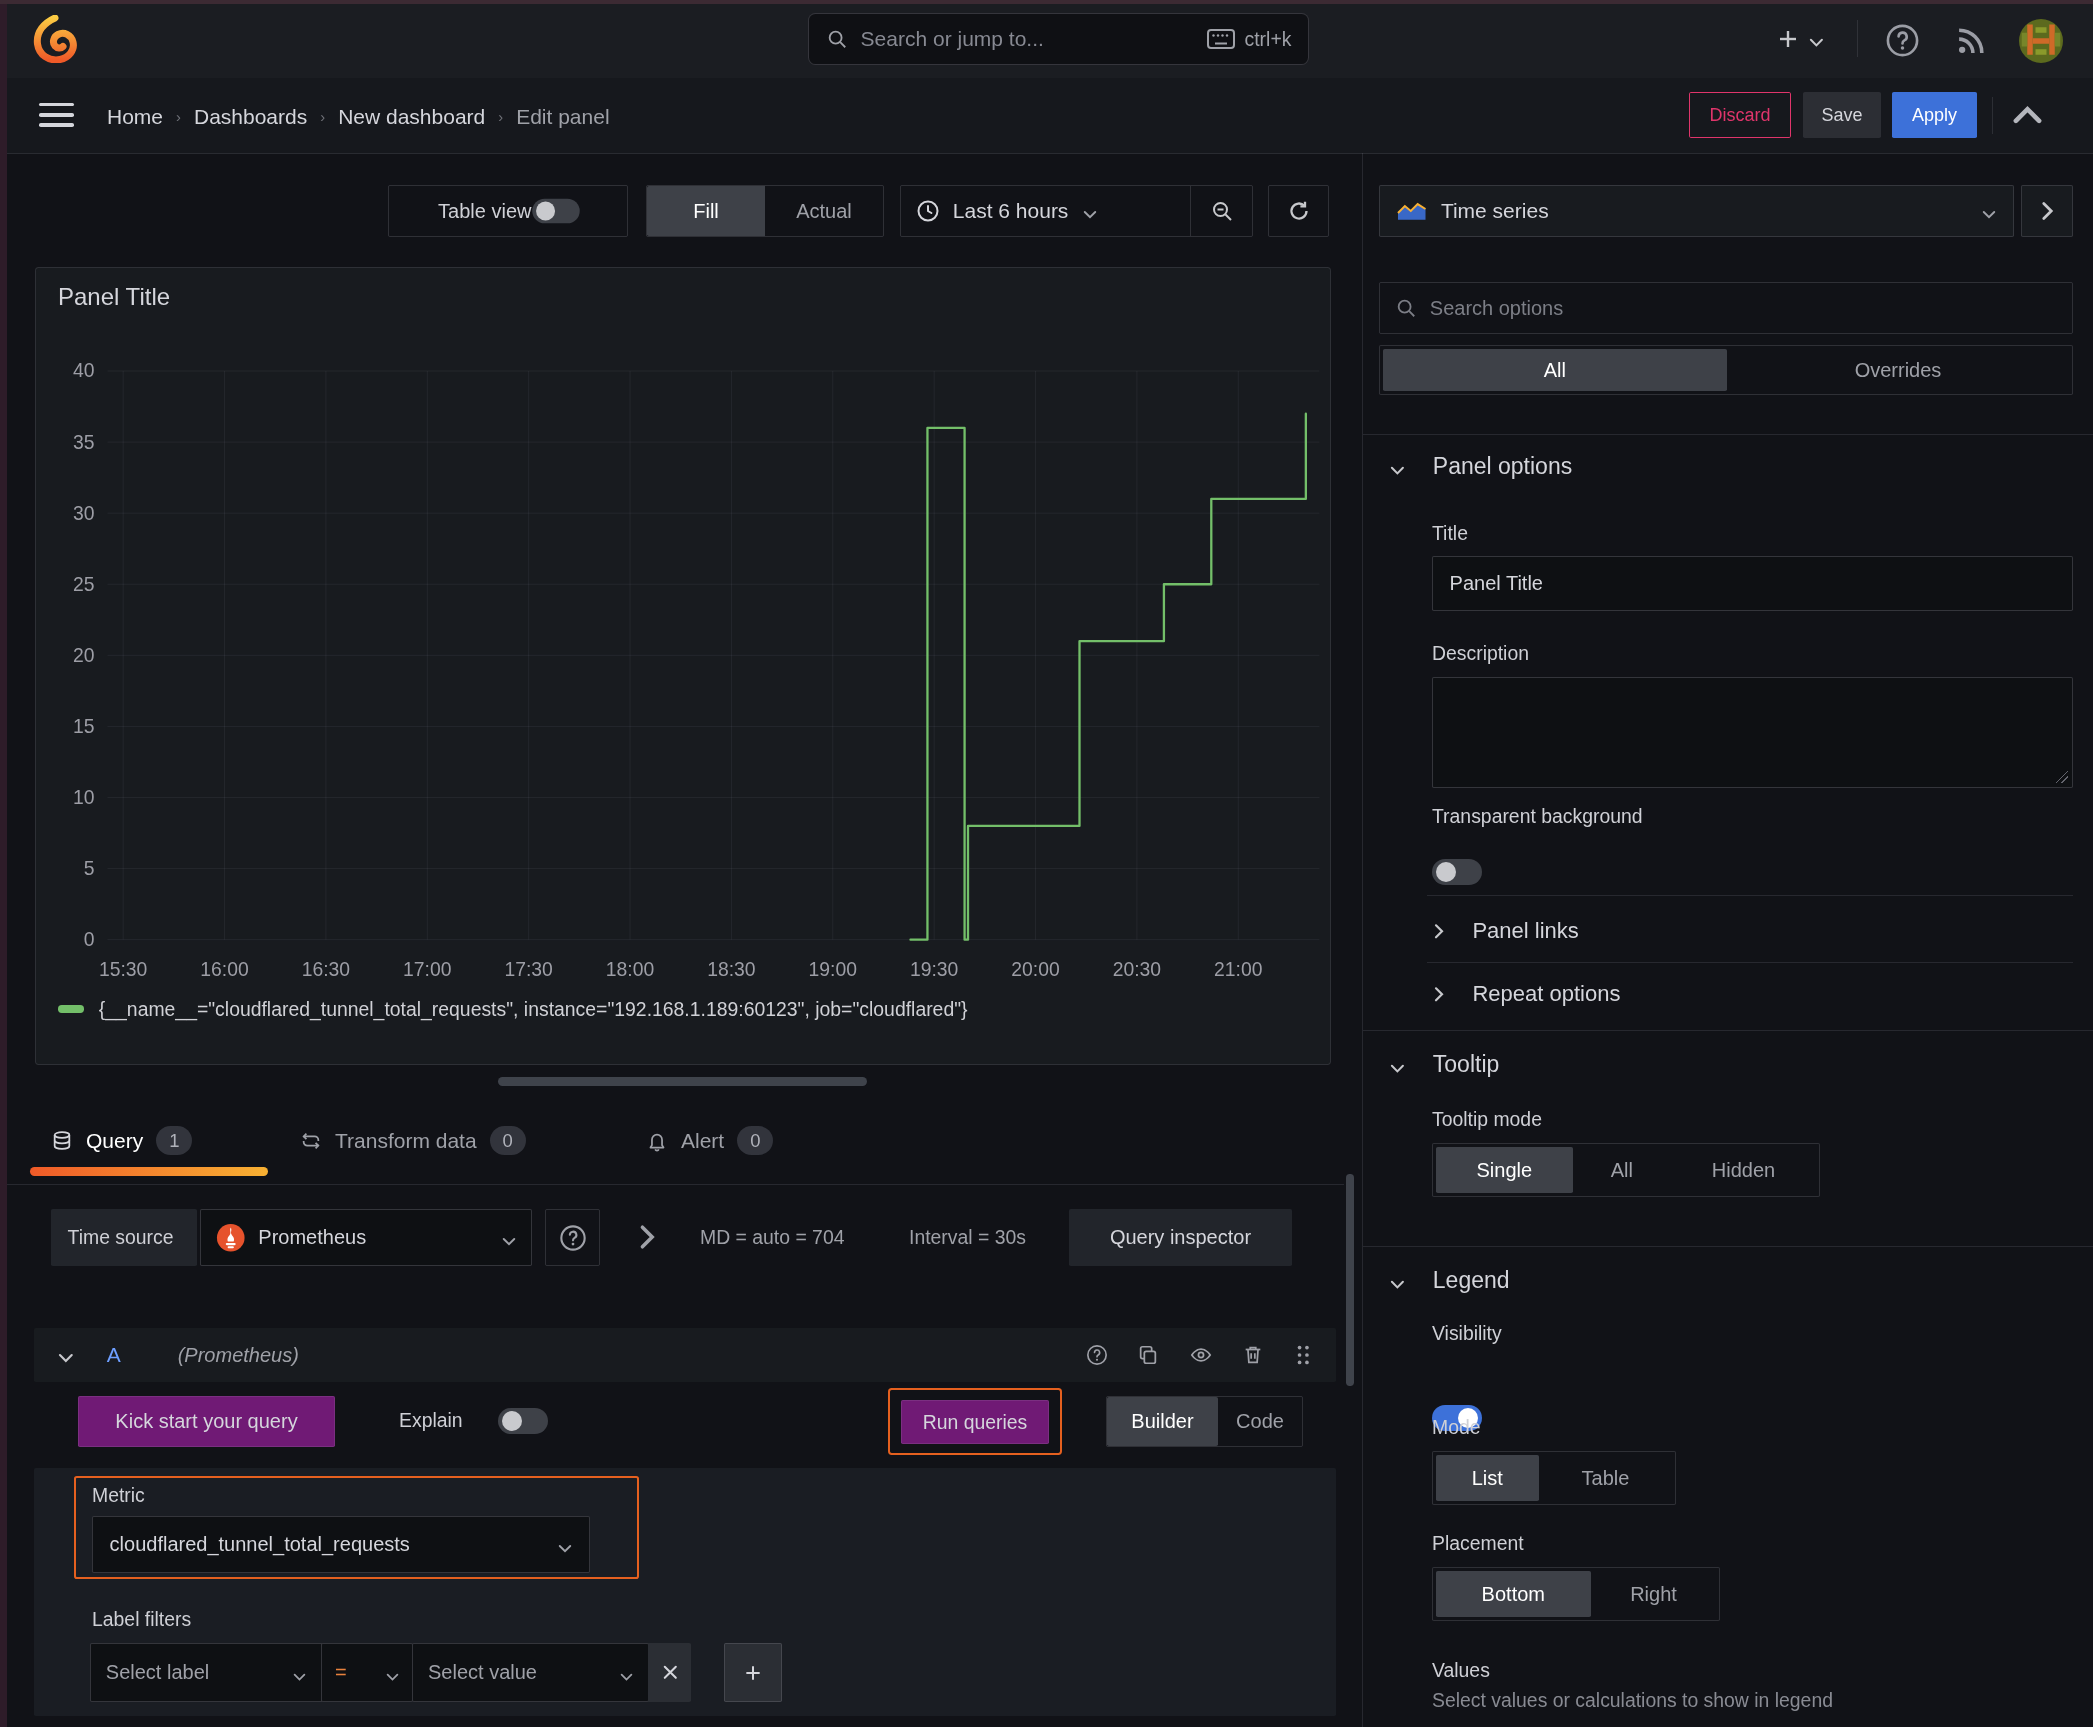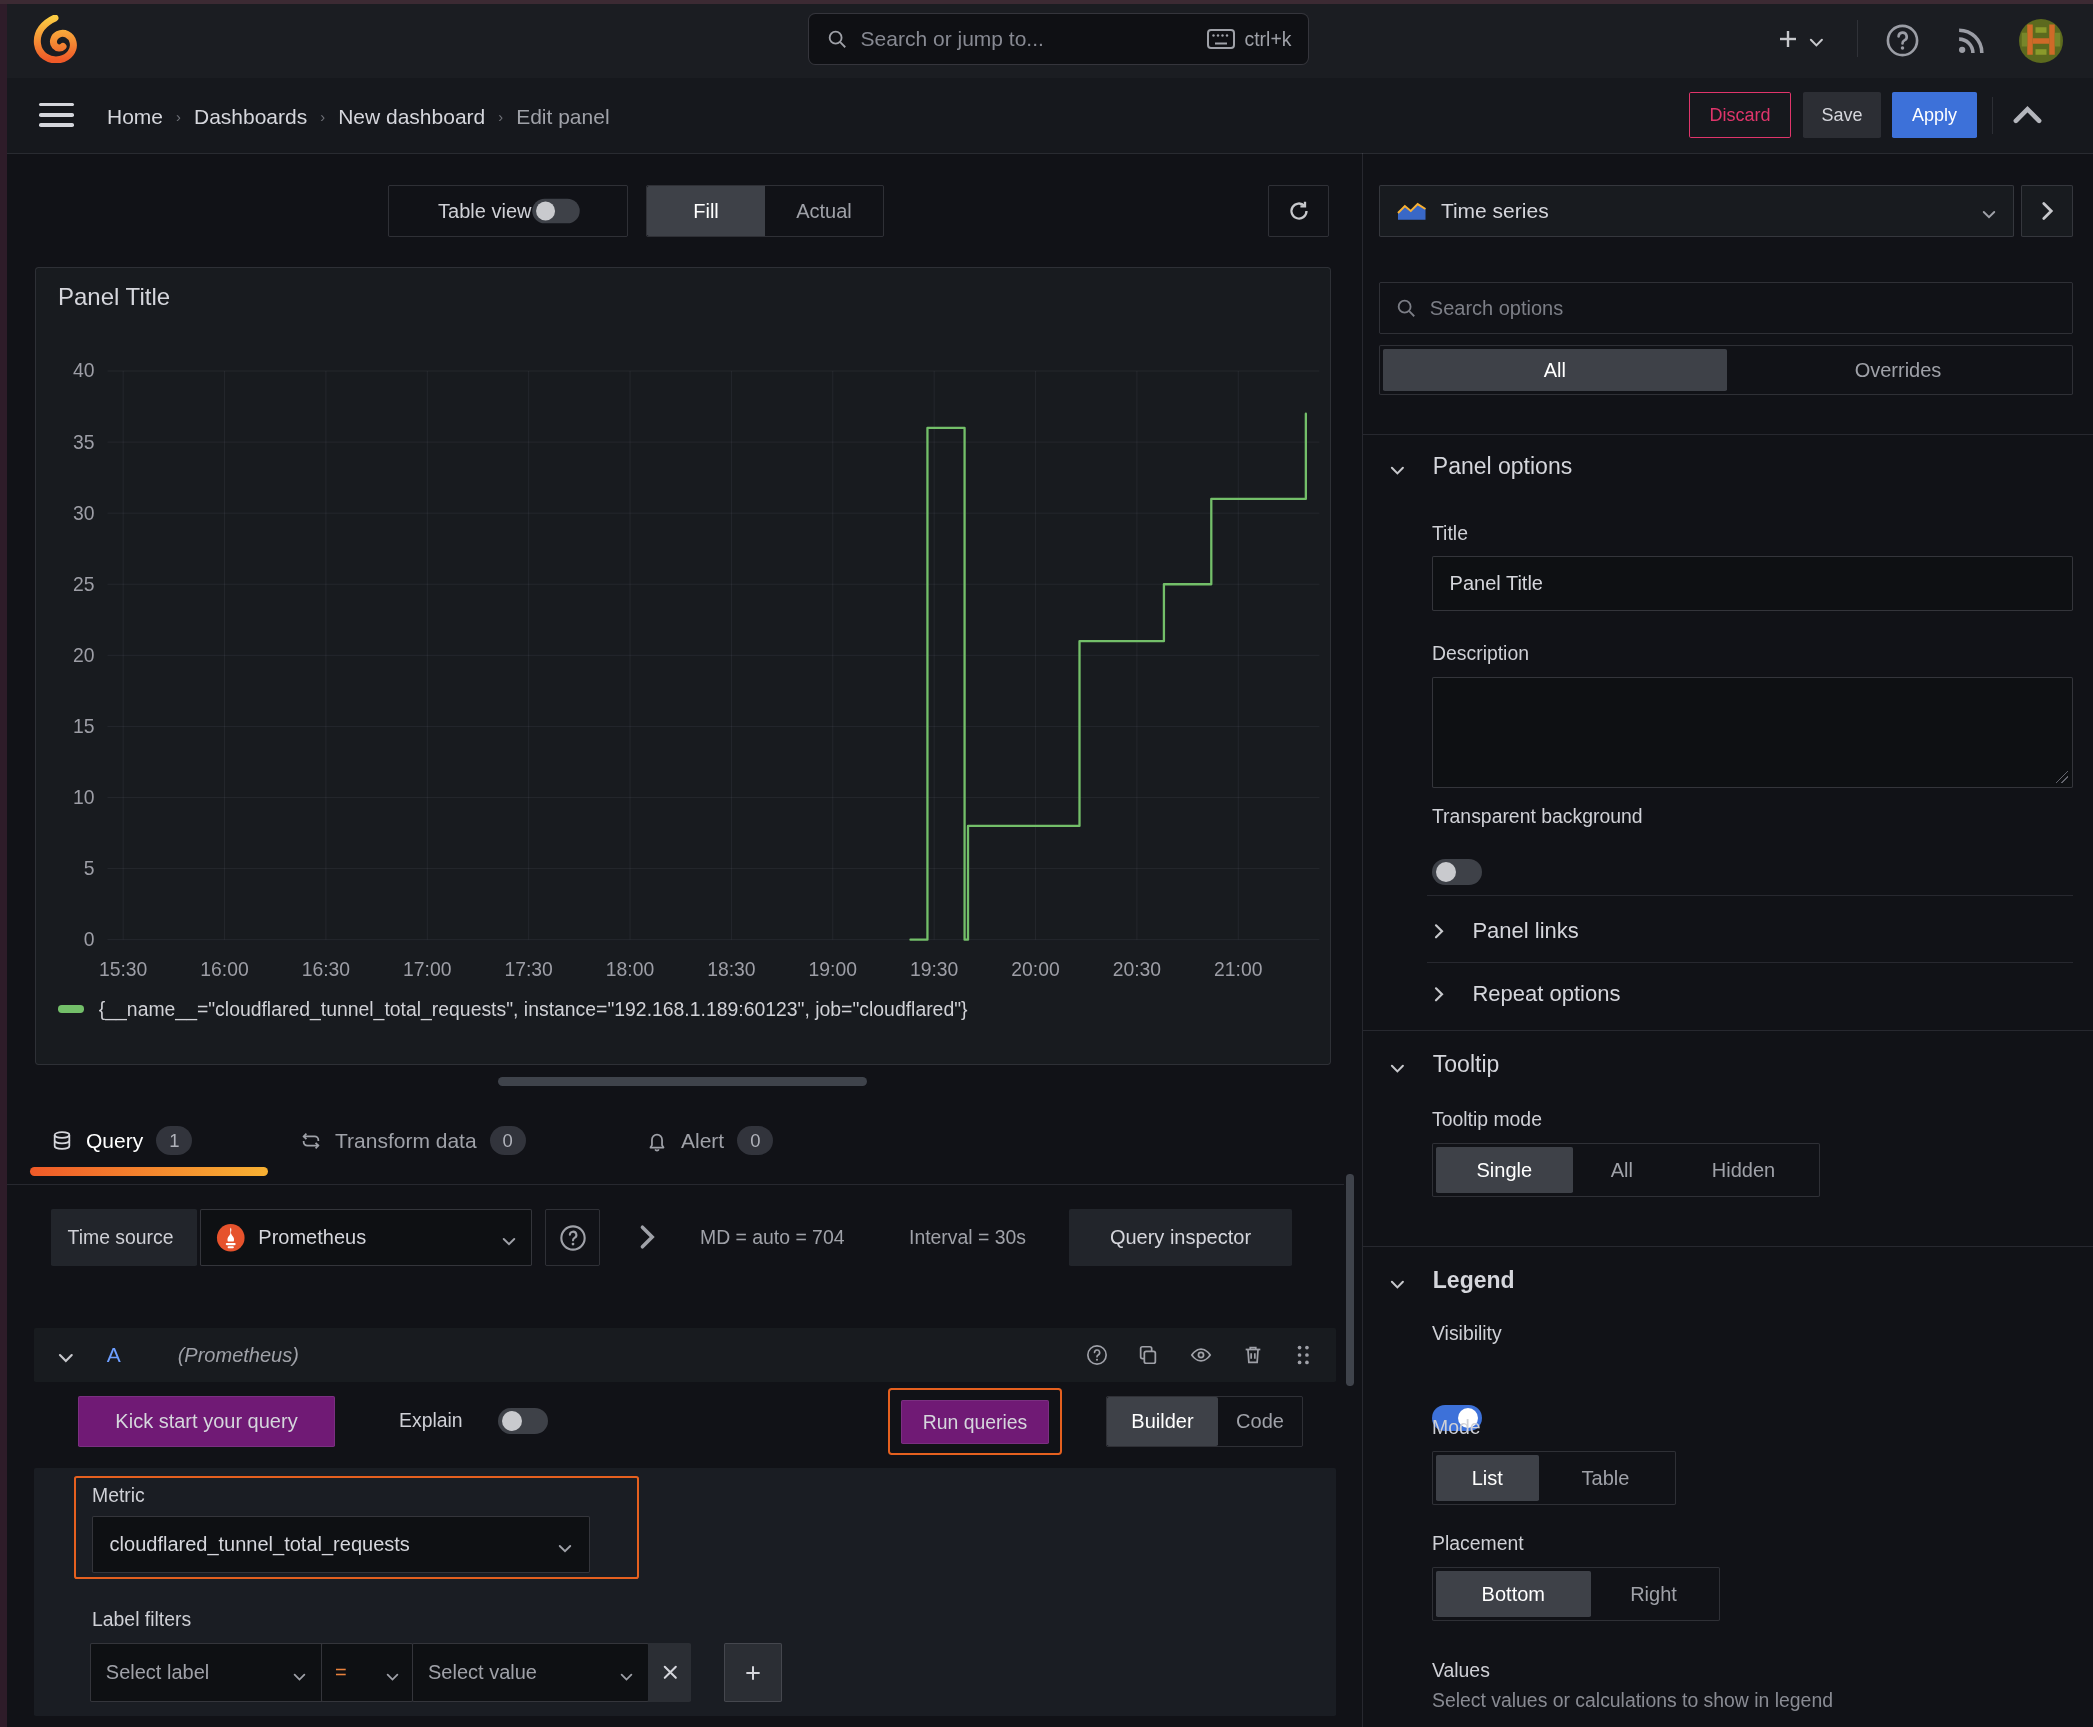--- a/index.html
+++ b/index.html
@@ -150,20 +150,42 @@
     <div class="toggle" style="transform:scale(0.95)">
         <div class="knob"></div>
       </div>
   </div>
 
   <div class="a flex bdr" style="left:646px;top:185px;width:238px;height:52px;overflow:hidden">
     <div class="seg-opt chip-sel" style="width:118px;border-radius:1.8px 0 0 1.8px">Fill</div>
     <div class="seg-opt muted" style="width:118px">Actual</div>
   </div>
 
+  <div class="a flex bdr" style="left:900px;top:185px;width:353px;height:52px">
+    <span class="ic" style="width:24px;height:24px;color:#d5d6dc;margin-left:14.8px">
+      <svg width="24" height="24" viewBox="0 0 24 24">
+          <circle cx="12" cy="12" r="9.5" fill="none" stroke="currentColor" stroke-width="2"></circle>
+          <path d="M12 7v5l3.4 2" fill="none" stroke="currentColor" stroke-width="2" stroke-linecap="round"></path>
+        </svg>
+    </span>
+    <span style="font-size:21px;margin-left:13px">Last 6 hours</span>
+    <span class="ic" style="width:14px;height:9.2px;margin-left:14.8px;color:#9fa1a8">
+      <svg width="14" height="9.2" viewBox="0 0 16 10">
+          <path d="M2 2 L8 8 L14 2" fill="none" stroke="currentColor" stroke-width="2.2" stroke-linecap="round"></path>
+        </svg>
+    </span>
+    <div style="width:0.9px;height:50px;background:rgba(204,204,220,0.16);margin-left:auto"></div>
+    <div class="flex" style="width:61px;height:100%;justify-content:center;color:#c7c8cc">
+      <svg width="24" height="24" viewBox="0 0 24 24">
+          <circle cx="10.5" cy="10.5" r="6.5" fill="none" stroke="currentColor" stroke-width="2"></circle>
+          <line x1="15.5" y1="15.5" x2="21" y2="21" stroke="currentColor" stroke-width="2"></line>
+          <line x1="7.5" y1="10.5" x2="13.5" y2="10.5" stroke="currentColor" stroke-width="2"></line>
+        </svg>
+    </div>
+  </div>
 
   <div class="a flex bdr" style="left:1268px;top:185px;width:61px;height:52px;justify-content:center;color:#c7c8cc">
     <svg width="24" height="24" viewBox="0 0 24 24">
         <path d="M19.5 12a7.5 7.5 0 1 1-2.1-5.2" fill="none" stroke="currentColor" stroke-width="2.3"></path>
         <path d="M18 2.8v4.6h-4.6" fill="none" stroke="currentColor" stroke-width="2.3"></path>
       </svg>
   </div>
 
   <div class="a surface" style="left:35px;top:267px;width:1296px;height:798px;border:0.9px solid rgba(204,204,220,0.12);border-radius:3.7px">
     <div class="a" style="left:22px;top:14.8px;font-size:24px;color:#d5d6dc">Panel Title</div>
@@ -506,21 +528,21 @@
   </div>
 
   <div class="a divider" style="left:1363px;top:1246px;width:730px;height:0.9px"></div>
 
   <div class="a flex" style="left:1390px;top:1264px;height:33px">
     <span class="ic" style="width:14.8px;height:9.2px;color:#c7c8cc">
       <svg width="14.8" height="9.2" viewBox="0 0 16 10">
           <path d="M2 2 L8 8 L14 2" fill="none" stroke="currentColor" stroke-width="2.2" stroke-linecap="round"></path>
         </svg>
     </span>
-    <span style="font-size:23px;font-weight:700;margin-left:28px">Legend</span>
+    <span style="font-size:23px;font-weight:400;margin-left:28px">Legend</span>
   </div>
   <div class="a lbl" style="left:1432px;top:1322px">Visibility</div>
   <div class="a toggle on" style="left:1432px;top:1353px">
       <div class="knob"></div>
     </div>
 
   <div class="a lbl" style="left:1432px;top:1416px">Mode</div>
   <div class="a flex bdr" style="left:1432px;top:1451px;width:244px;height:54px;padding:2.8px;background:#111217">
     <div class="seg-opt chip-sel" style="width:103px">List</div>
     <div class="seg-opt muted" style="flex:1">Table</div>

